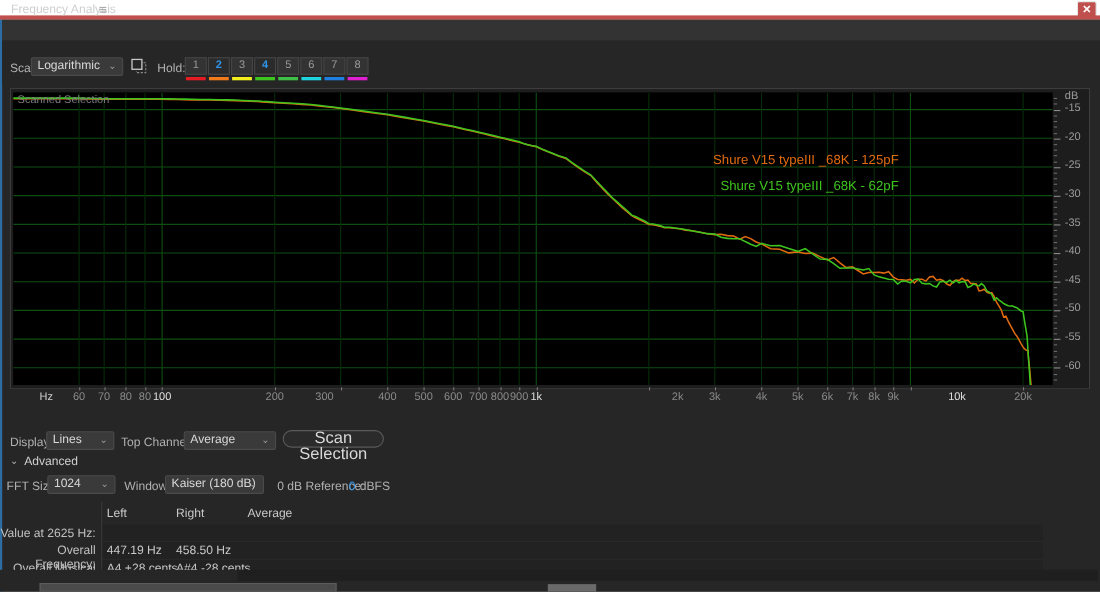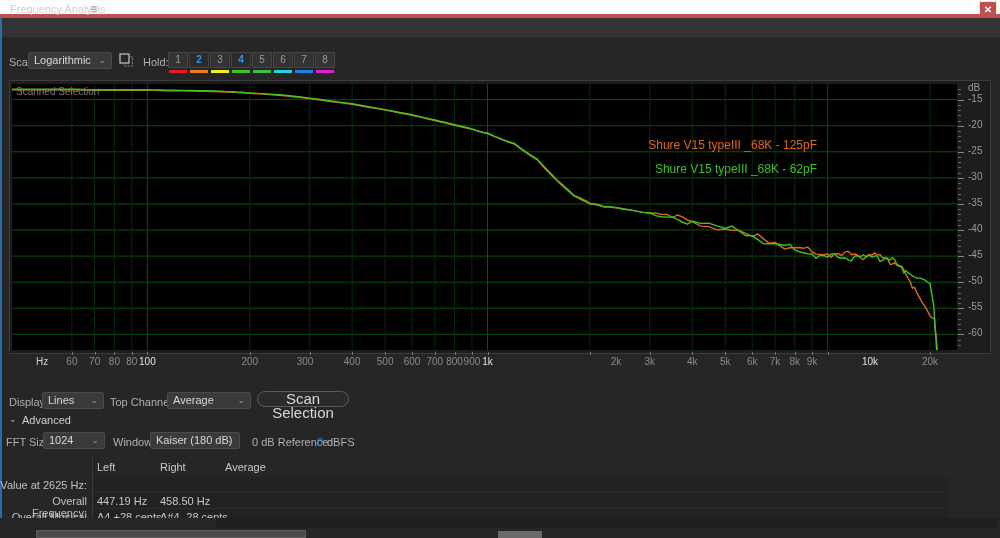--- a/index.html
+++ b/index.html
@@ -242,21 +242,21 @@
     <div class="xtick" style="left: 85.6704px;">70</div>
     <div class="xmark" style="left: 85.6704px;"></div>
     <div class="xtick" style="left: 105.397px;">80</div>
     <div class="xmark" style="left: 105.397px;"></div>
     <div class="xtick" style="left: 122.796px;">80</div>
     <div class="xmark" style="left: 122.796px;"></div>
     <div class="xtick major" style="left: 138.361px;">100</div>
     <div class="xmark" style="left: 138.361px;"></div>
     <div class="xtick" style="left: 240.758px;">200</div>
     <div class="xmark" style="left: 240.758px;"></div>
-    <div class="xtick" style="left: 296px;">300</div>
+    <div class="xtick" style="left: 286px;">300</div>
     <div class="xmark" style="left: 300.656px;"></div>
     <div class="xtick" style="left: 343.154px;">400</div>
     <div class="xmark" style="left: 343.154px;"></div>
     <div class="xtick" style="left: 376.119px;">500</div>
     <div class="xmark" style="left: 376.119px;"></div>
     <div class="xtick" style="left: 403.052px;">600</div>
     <div class="xmark" style="left: 403.052px;"></div>
     <div class="xtick" style="left: 425.825px;">700</div>
     <div class="xmark" style="left: 425.825px;"></div>
     <div class="xtick" style="left: 445.551px;">800</div>

